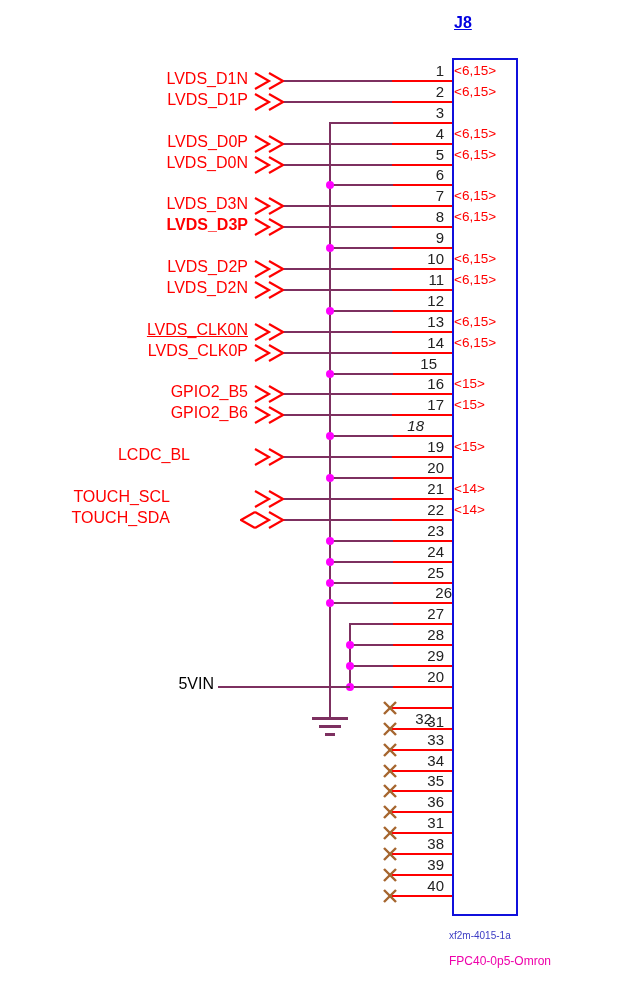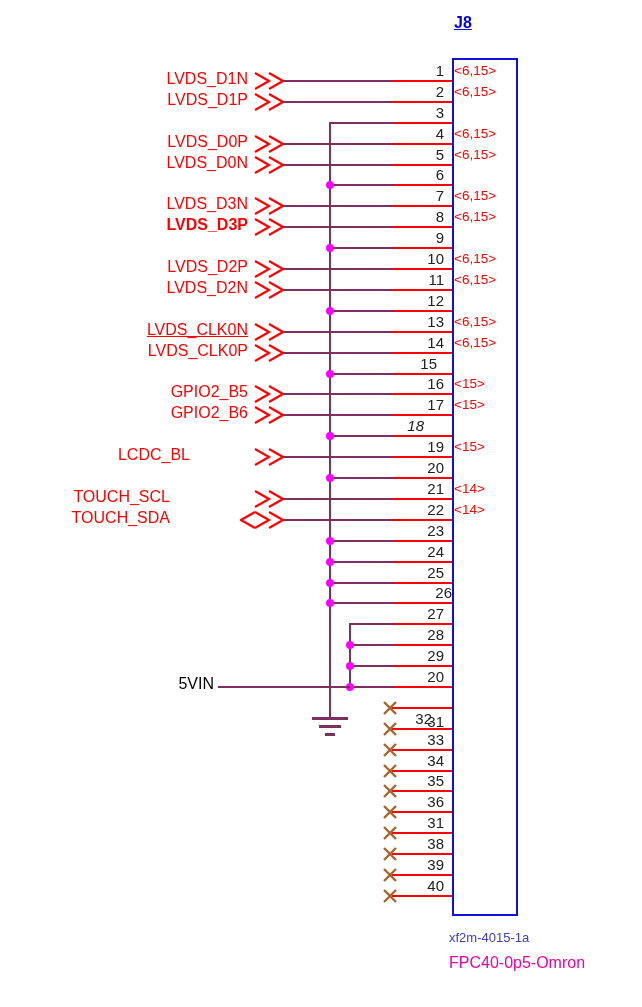--- a/index.html
+++ b/index.html
@@ -33,22 +33,22 @@
   .port-label{position:absolute;font-size:13.5px;line-height:16px;color:var(--port-label,#ff0000);white-space:nowrap;}
   .ncx{position:absolute;width:14px;height:14px;}
   .ncx line{stroke:var(--no-connect,#a6652e);stroke-width:2.4;}
   .dot{position:absolute;width:8px;height:8px;border-radius:50%;background:var(--junction,#ff00ff);}
   .power-label{position:absolute;left:118px;top:675px;width:96px;text-align:right;font-size:16px;color:var(--power-label,#000);}
   .wire-5vin{left:218px;top:686px;width:132px;}
   .gbar{position:absolute;height:3px;background:var(--wire,#7d3060);}
   .gnd-bar-1{left:312px;top:717px;width:36px;}
   .gnd-bar-2{left:319px;top:725px;width:22px;}
   .gnd-bar-3{left:325px;top:733px;width:10px;}
-  .part-number{position:absolute;left:449px;top:930px;font-size:13px;color:var(--part-number,#3c3cc4);}
-  .footprint{position:absolute;left:449px;top:954px;font-size:16px;color:var(--footprint,#ee00aa);}
+  .part-number{position:absolute;left:449px;top:930px;font-size:10px;color:var(--part-number,#3c3cc4);}
+  .footprint{position:absolute;left:449px;top:954px;font-size:12px;color:var(--footprint,#ee00aa);}
 </style>
 </head>
 <body>
 
 <div id="canvas">
 
   <div class="refdes">J8</div>
 
   <div class="connector-body"></div>
 

